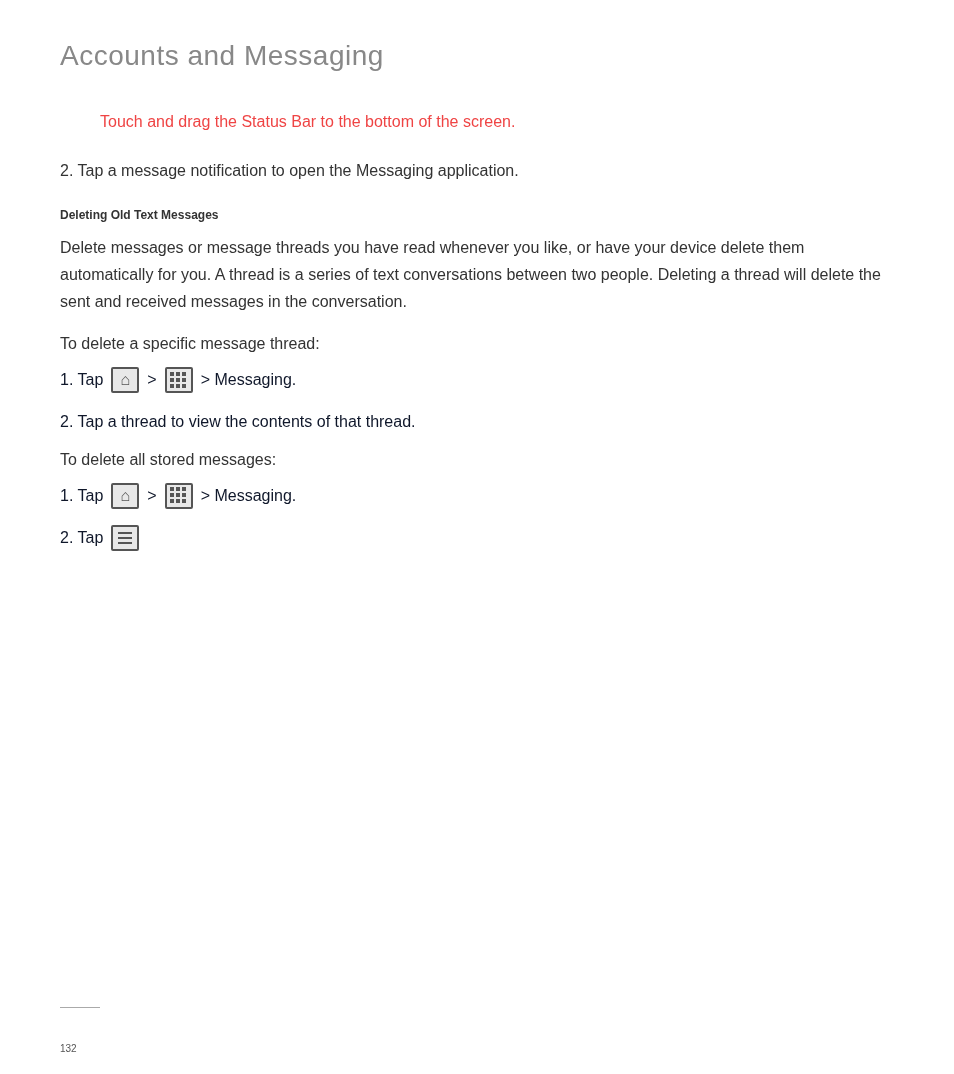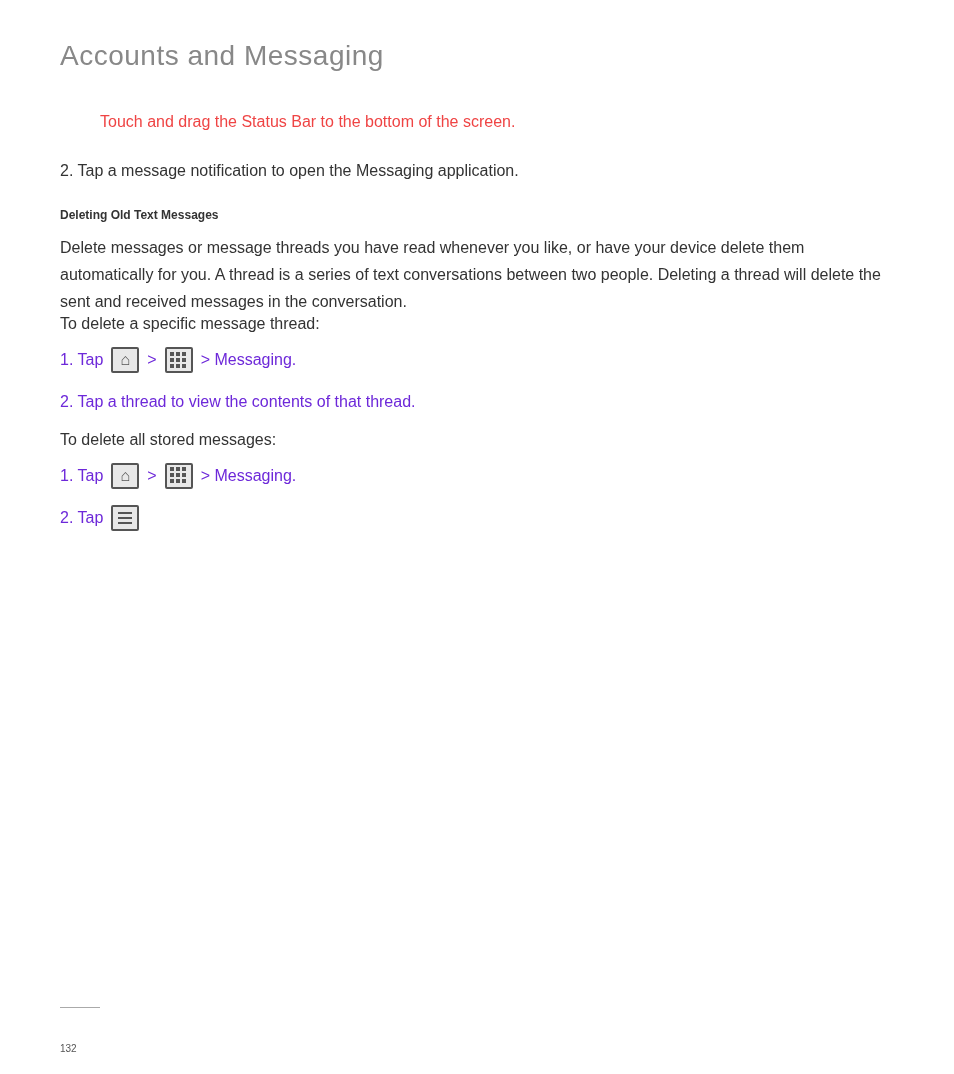--- a/index.html
+++ b/index.html
@@ -57,32 +57,33 @@
       font-weight: bold;
       color: #333333;
       margin-bottom: 12px;
       margin-top: 8px;
     }
 
     .paragraph {
       font-size: 16px;
       color: #333333;
       line-height: 1.7;
+      margin-bottom: 20px;
     }
 
     .sub-heading {
       font-size: 16px;
       font-weight: normal;
       color: #333333;
       margin-bottom: 14px;
     }
 
     .step-item {
       font-size: 16px;
-      color: #6d28d9;
+      color: #0f172a;
       margin-bottom: 16px;
       line-height: 1.6;
       display: flex;
       align-items: center;
       gap: 6px;
       flex-wrap: wrap;
     }
 
     
     .icon-home {

